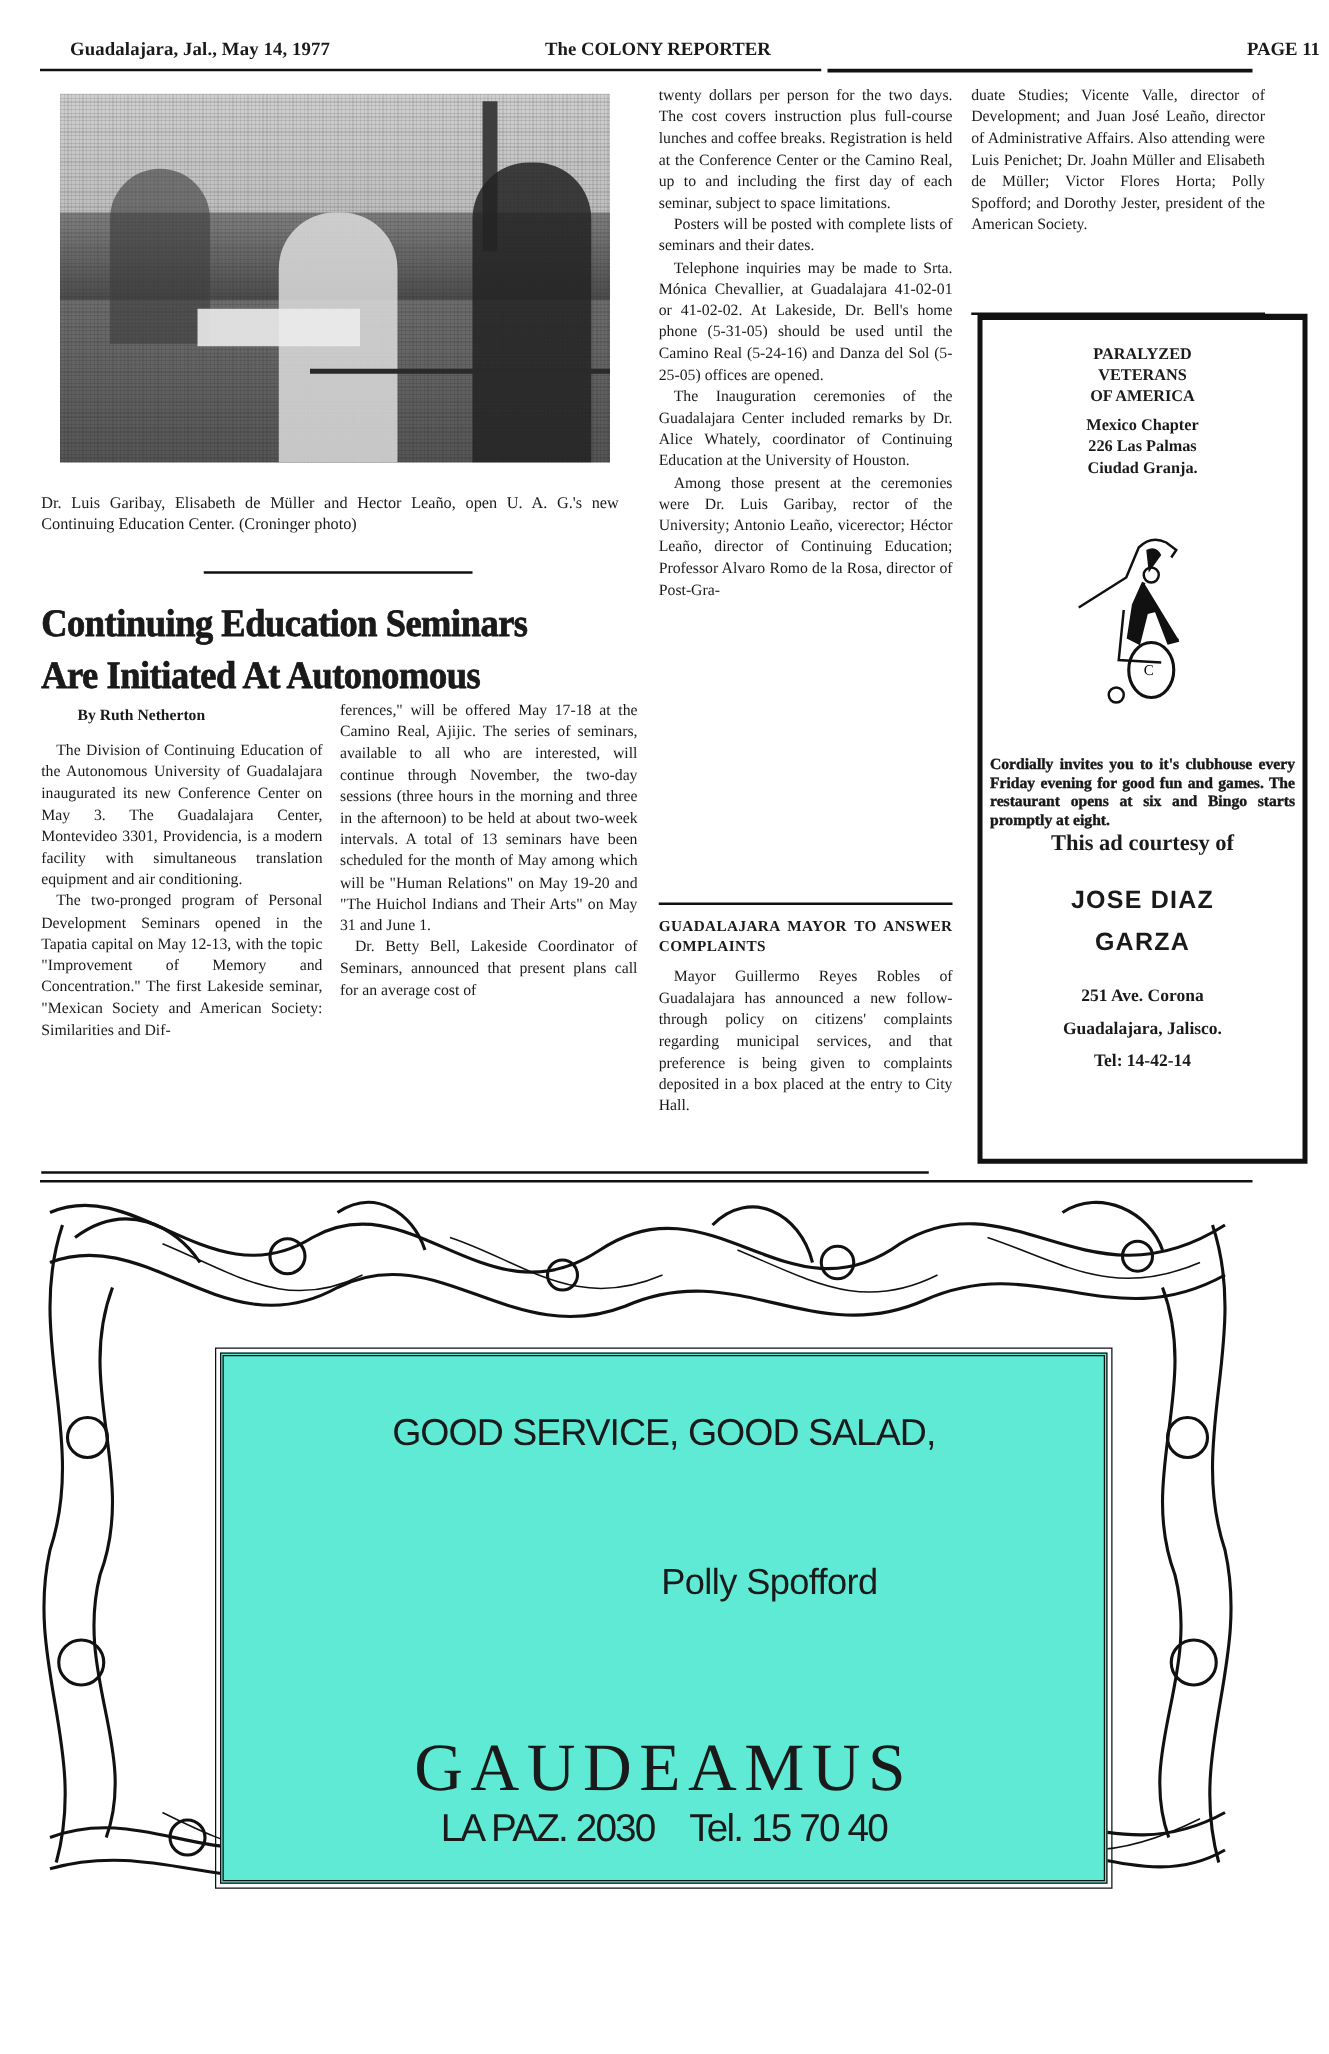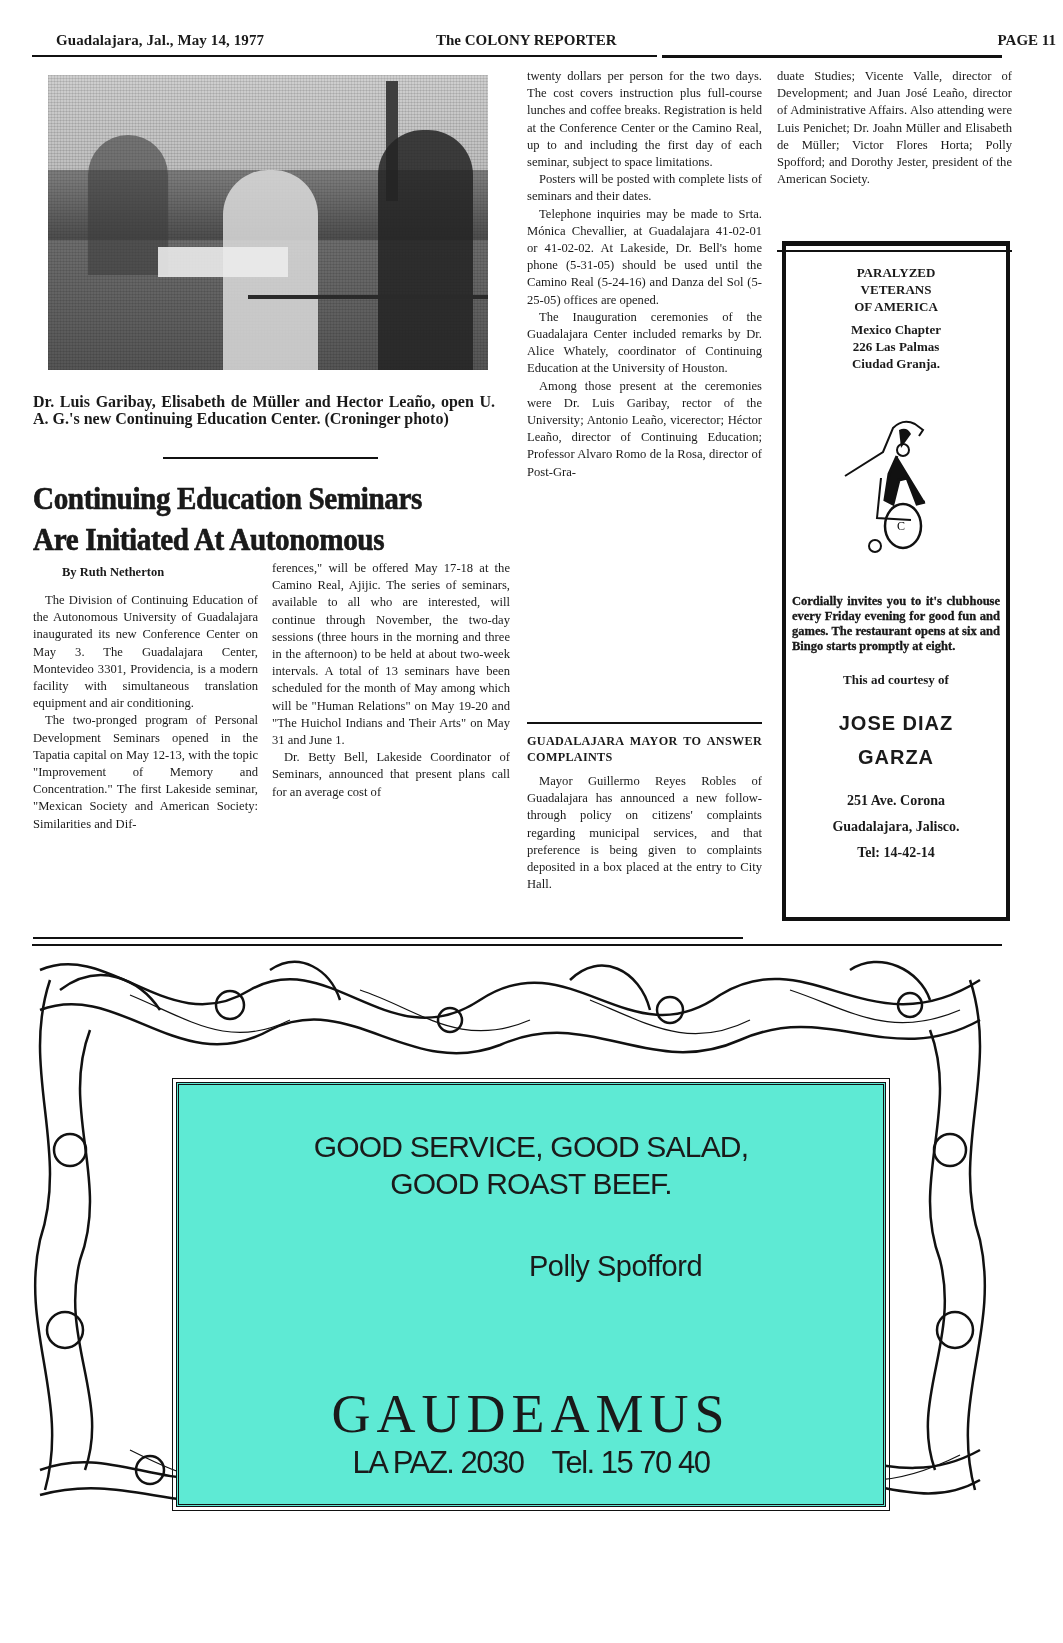--- a/index.html
+++ b/index.html
@@ -15,38 +15,38 @@
 
   
   .photo { position: absolute; left: 48px; top: 75px; width: 440px; height: 295px; overflow: hidden;
     background:
       repeating-linear-gradient(0deg, rgba(0,0,0,0.10) 0 1px, transparent 1px 3px),
       repeating-linear-gradient(90deg, rgba(0,0,0,0.08) 0 1px, transparent 1px 3px),
       linear-gradient(180deg, #cfcfcf 0%, #bdbdbd 35%, #6d6d6d 55%, #555 100%);
   }
   .photo .shape { position: absolute; }
 
-  .caption { position: absolute; left: 33px; top: 393px; width: 462px; font-size: 16px; font-weight: bold; line-height: 17px; text-align: justify; }
+  .caption { position: absolute; left: 33px; top: 393px; width: 462px; font-size: 13px; font-weight: normal; line-height: 17px; text-align: justify; }
 
   .headline { position: absolute; left: 33px; top: 478px; width: 470px; font-family: "Liberation Serif", serif; font-weight: 900; font-size: 31px; line-height: 41px; letter-spacing: -0.4px; transform: scaleX(0.94); transform-origin: left top; -webkit-text-stroke: 0.6px #111; }
   .byline { position: absolute; left: 62px; top: 565px; font-size: 12.5px; font-weight: bold; }
 
   .col { position: absolute; font-size: 12.6px; line-height: 17.2px; text-align: justify; }
   .col p { text-indent: 12px; }
   .col p.noindent { text-indent: 0; }
 
   .subhead { font-weight: bold; font-size: 12.2px; line-height: 16px; letter-spacing: 0.3px; margin: 0 0 8px 0; }
 
   
-  .pva { position: absolute; left: 782px; top: 241px; width: 228px; height: 680px; border: 4px solid #111; border-top-width: 5px; text-align: center; }
+  .pva { position: absolute; left: 782px; top: 251px; width: 264px; height: 680px; border: 4px solid #111; border-top-width: 5px; text-align: center; }
   .pva .title { margin-top: 18px; font-weight: bold; font-size: 13px; line-height: 17px; }
   .pva .sub { margin-top: 6px; font-weight: bold; font-size: 13px; line-height: 17px; }
   .pva .illus { position: relative; margin: 36px auto 0; width: 110px; height: 150px; }
   .pva .invite { margin: 36px 6px 0 6px; font-weight: bold; font-size: 12.5px; line-height: 15px; text-align: justify; font-family: "Liberation Serif", serif; -webkit-text-stroke: 0.3px #111; }
-  .pva .courtesy { margin-top: 18px; font-weight: bold; font-size: 13px; }
+  .pva .courtesy { font-weight: bold; font-size: 18px; }
   .pva .name { margin-top: 18px; font-family: "Liberation Sans", sans-serif; font-weight: bold; font-size: 20px; line-height: 34px; letter-spacing: 1px; text-align: center; }
   .pva .addr { margin-top: 14px; font-weight: bold; font-size: 14px; line-height: 26px; }
 
   
   .ornament { position: absolute; left: 30px; top: 950px; width: 960px; height: 560px; }
   .ad-box { position: absolute; left: 176px; top: 1082px; width: 710px; height: 425px; border: 3px double #111; outline: 1px solid #111; outline-offset: 3px; background: #5eead4; }
   .ad-line { position: absolute; width: 100%; text-align: center; font-family: "Liberation Sans", sans-serif; }
   .ad-l1 { top: 45px; font-size: 30px; letter-spacing: -0.8px; }
   .ad-l2 { top: 82px; font-size: 30px; letter-spacing: -0.8px; }
   .ad-sig { position: absolute; left: 350px; top: 165px; font-family: "Liberation Sans", sans-serif; font-size: 29px; letter-spacing: -0.5px; }
@@ -174,17 +174,16 @@
       <circle cx="925" cy="380" r="18"></circle>
   </g>
   <g fill="none" stroke="#111" stroke-width="1.2">
     <path d="M100 45 C160 70 200 100 260 70 M330 40 C390 60 430 100 500 70 M560 50 C620 75 660 100 720 70 M760 40 C820 60 860 90 930 60"></path>
     <path d="M100 500 C160 530 200 545 260 520 M330 510 C390 535 430 545 500 515 M560 505 C620 535 660 545 720 510 M760 510 C820 535 860 540 930 505"></path>
   </g>
 </svg>
 
 <div class="ad-box">
   <div class="ad-line ad-l1">GOOD SERVICE, GOOD SALAD,</div>
-  <div class="ad-line ad-l2">GOOD ROAST BEEF.</div>
   <div class="ad-sig">Polly Spofford</div>
   <div class="ad-line ad-brand">GAUDEAMUS</div>
   <div class="ad-line ad-contact" style="white-space:pre;text-align:center;">LA PAZ. 2030    Tel. 15 70 40</div>
 </div>
 
 </body></html>

